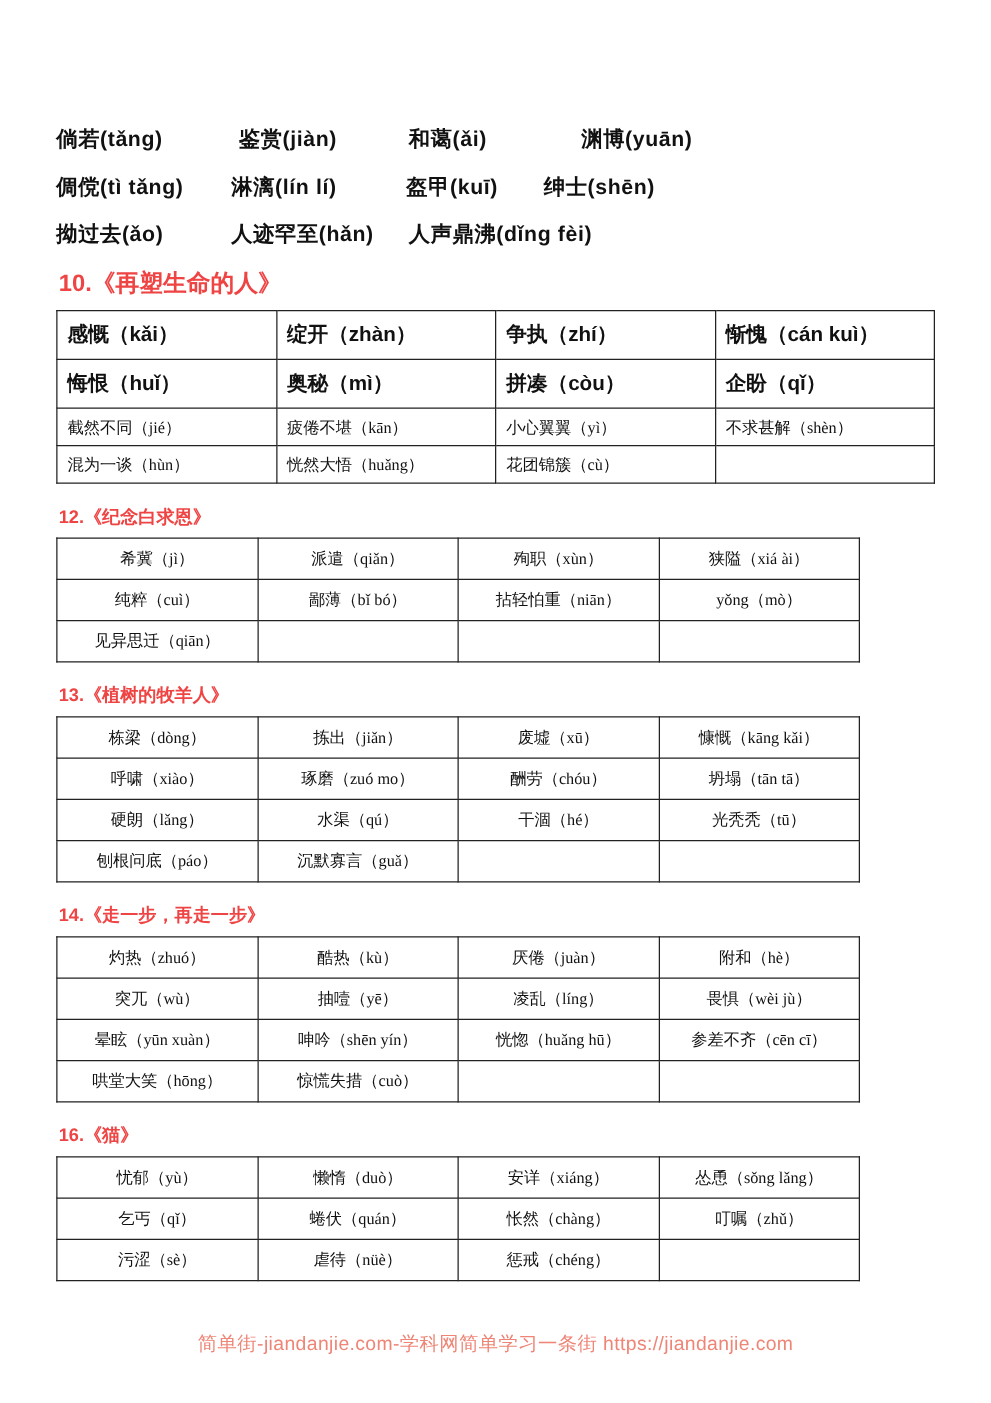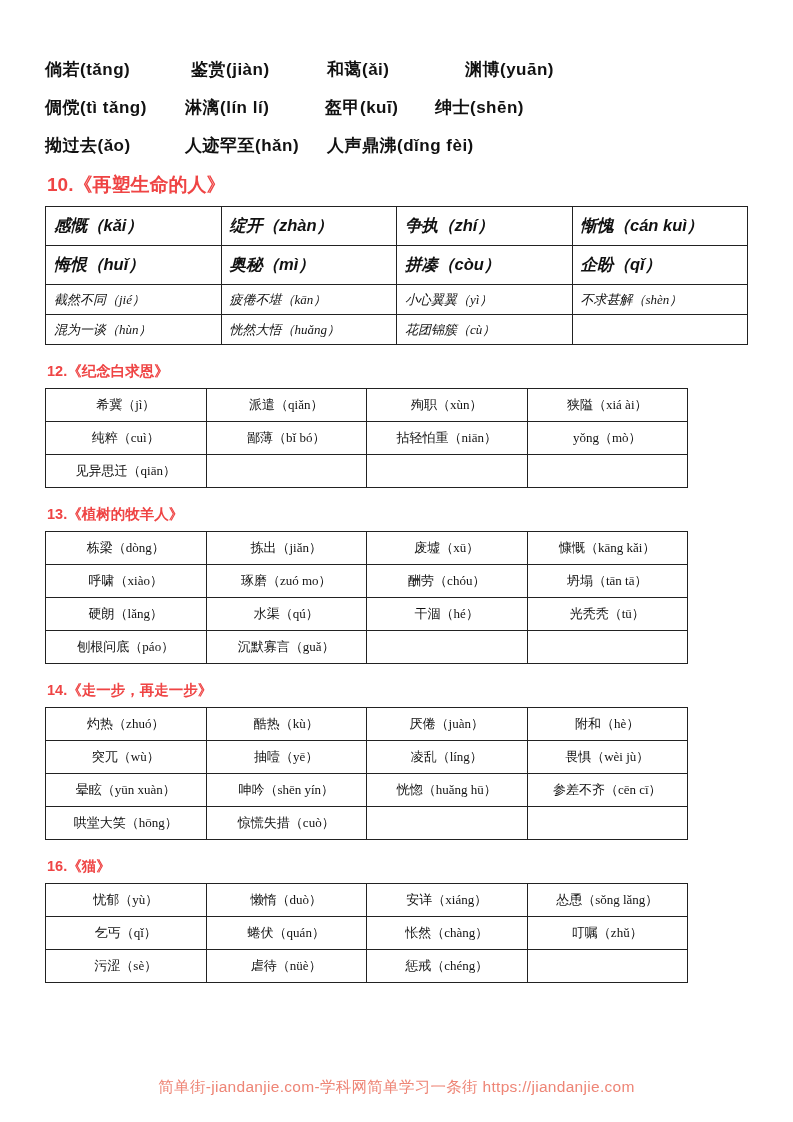--- a/index.html
+++ b/index.html
@@ -6,21 +6,21 @@
   html,body { background:#ffffff; }
   body {
     width:793px; height:1122px;
     font-family:"Liberation Sans", sans-serif;
     color:#111;
     overflow:hidden;
   }
   .page {
     position:relative;
     width:793px; height:1122px;
-    padding:50px 45px 0 45px;
+    padding:92px 45px 0 45px;
     background:#ffffff;
   }
   
   .wordlist { margin-bottom:6px; }
   .wl-line {
     display:grid;
     align-items:center;
     height:38px;
     font-size:17px;
     font-weight:700;
@@ -39,40 +39,40 @@
   
   table { border-collapse:collapse; table-layout:fixed; }
   .vocab td {
     border:1px solid #222;
     padding:0 8px;
     vertical-align:middle;
     width:25%;
     overflow:hidden;
     white-space:nowrap;
   }
-  .big-table { width:703px;font-style:italic; }
+  .big-table { width:703px; }
   .big-table td.bigcell {
     height:39px;
     font-size:16.5px;
     font-weight:700;
     font-family:"Liberation Sans", sans-serif;
   }
   td.smallcell, .std-table td {
     height:30px;
     font-size:13px;
     font-weight:400;
     font-family:"Liberation Serif", serif;
   }
   .std-table { width:643px; }
   .std-table td { height:33px;text-align:center; }
 
   
   .footer {
     position:absolute;
-    left:0; bottom:24px;
+    left:0; bottom:36px;
     width:100%;
     text-align:center;
     color:#ee8576;
     font-size:15.5px;
     font-weight:400;
     letter-spacing:0.3px;
   }
 </style>
 </head>
 <body>

